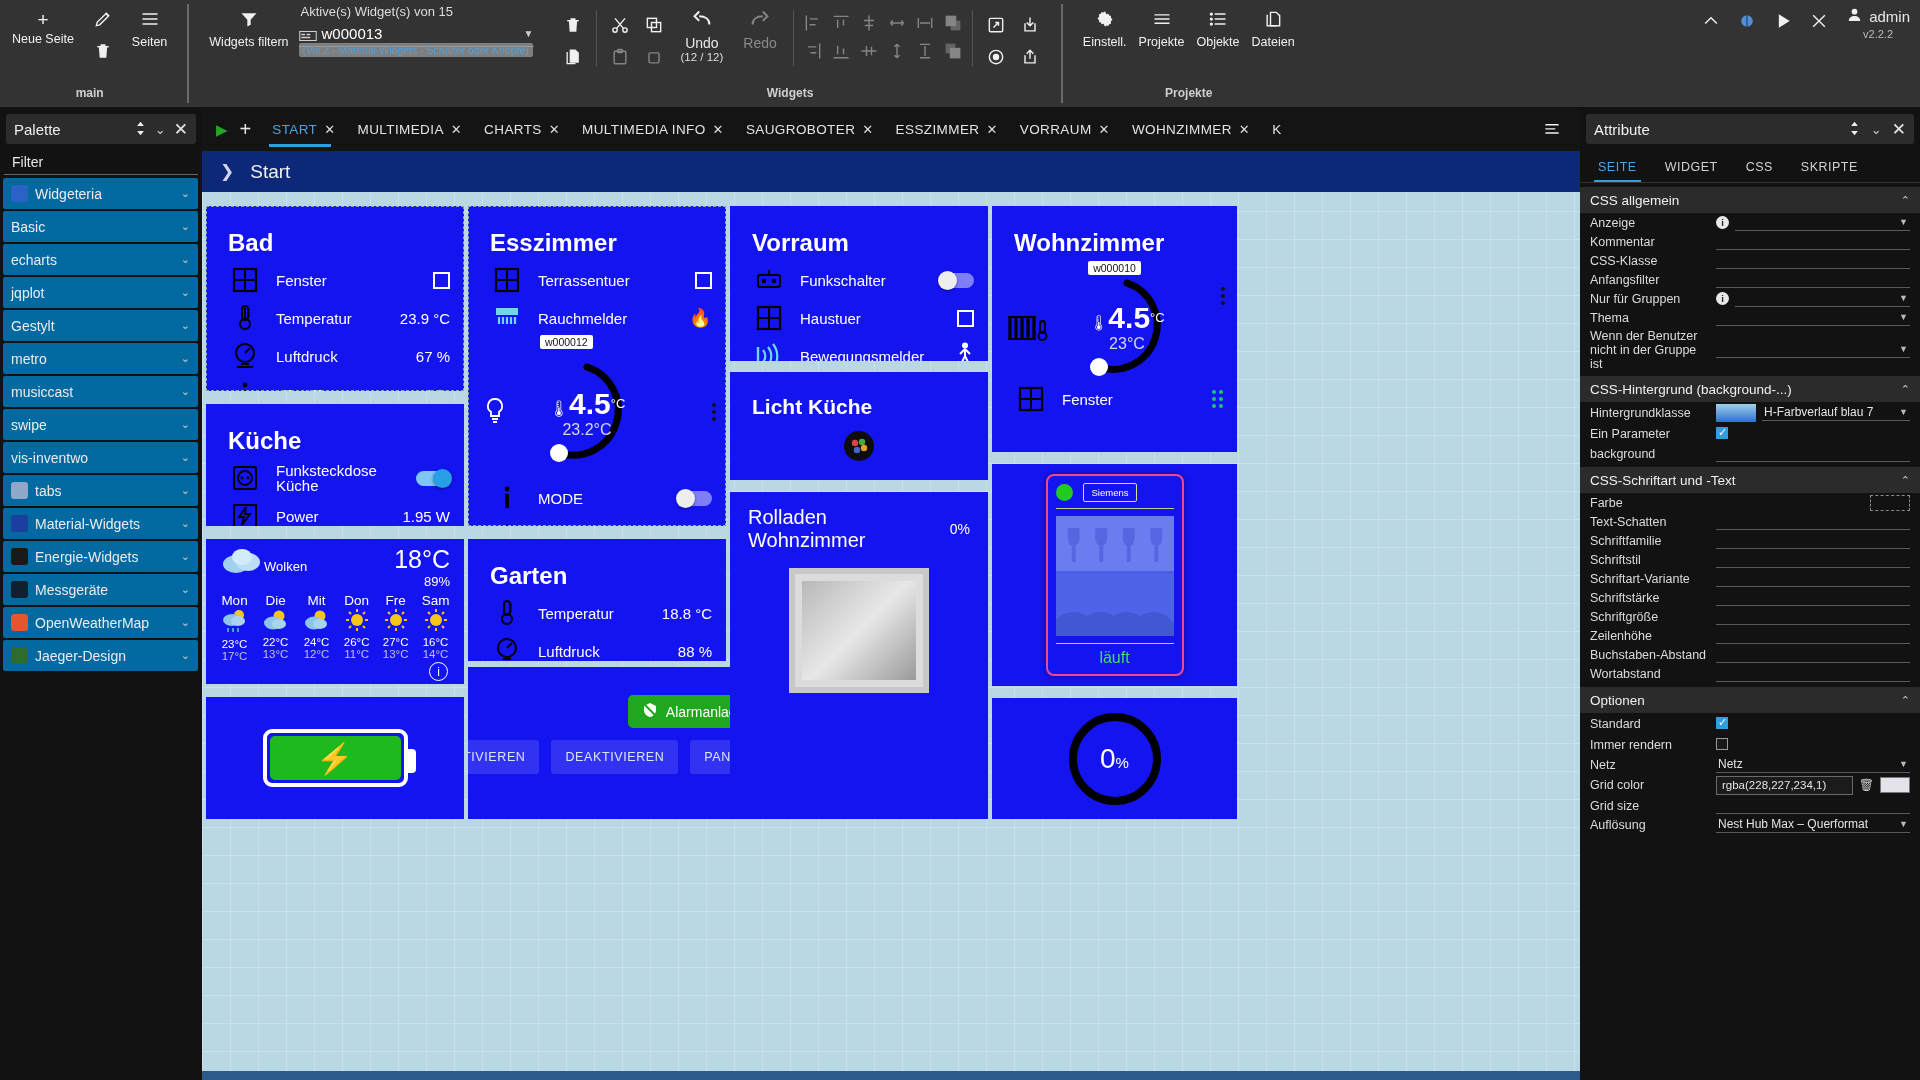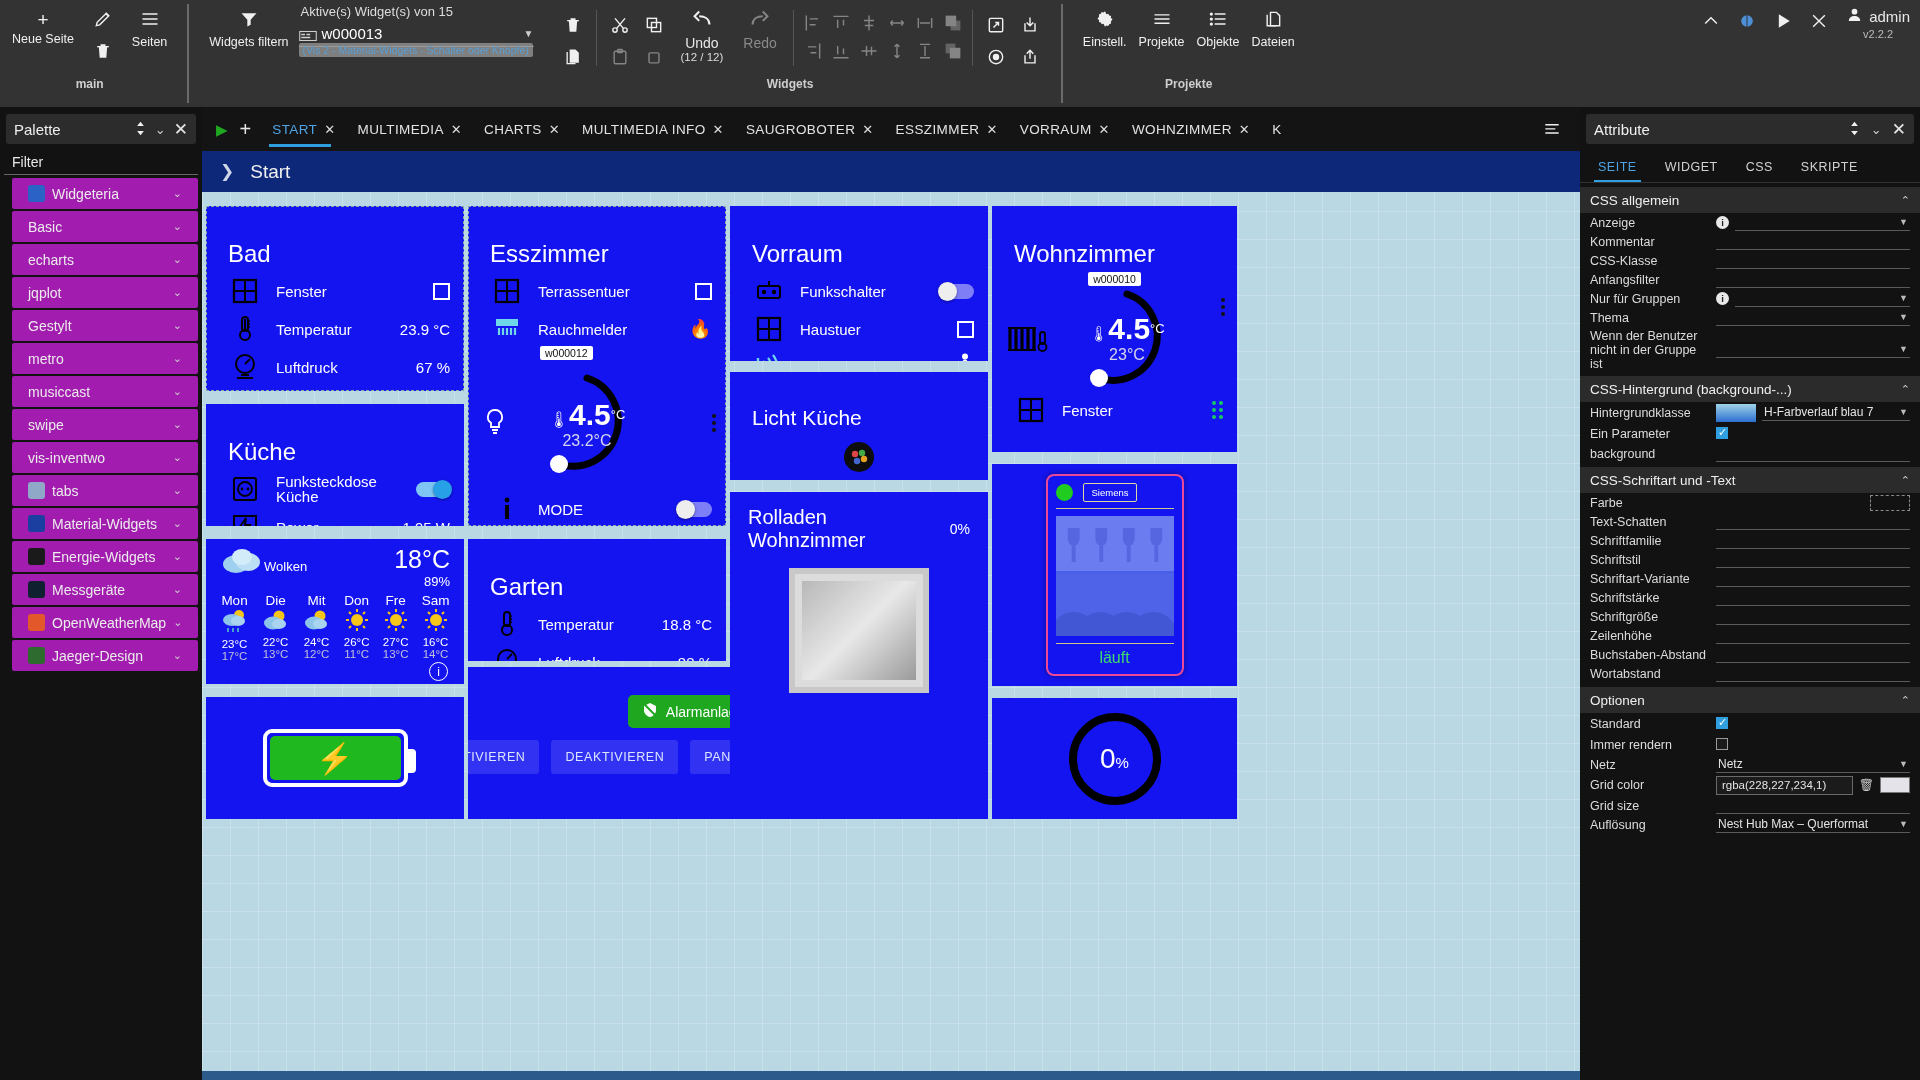--- a/index.html
+++ b/index.html
@@ -14,21 +14,21 @@
 
   
   .toolbar {
     height: 108px; background: #333333; display: flex; align-items: stretch;
     flex: 0 0 108px; position: relative; border-bottom: 1px solid #111;
   }
   .tb-group { display: flex; flex-direction: column; position: relative; padding: 4px 6px 0 6px; }
   .tb-group-row { display: flex; align-items: flex-start; }
   .tb-caption {
     text-align: center; font-size: 12px; color: #cfcfcf; margin-top: auto;
-    padding-bottom: 16px; font-weight: bold;
+    padding-bottom: 7px; font-weight: bold;
   }
   .tb-btn {
     display: flex; flex-direction: column; align-items: center; justify-content: flex-start;
     min-width: 46px; padding: 5px 6px 2px; cursor: pointer; color: #f0f0f0;
   }
   .tb-btn .ic { font-size: 19px; line-height: 22px; }
   .tb-btn .lb { font-size: 12.5px; line-height: 14px; text-align: center; margin-top: 1px; }
   .tb-sep { width: 1px; background: #555; margin: 6px 6px; align-self: stretch; }
   .tb-sep-tall { width: 2px; background: #6a6a6a; margin: 4px 8px; align-self: stretch; }
 
@@ -78,22 +78,22 @@
     background: #2c2c2c; margin: 6px 6px 0 6px; height: 30px; border-radius: 3px;
     display:flex; align-items:center; padding: 0 8px; gap: 6px;
   }
   .palette-title { font-size: 15px; color:#efefef; font-weight:500; }
   .palette-head-icons { margin-left:auto; display:flex; gap: 8px; align-items:center; }
   .ph-ic { cursor:pointer; color:#cfcfcf; font-size: 13px; line-height: 13px; }
   .ph-ic.close { color:#e5e5e5; font-size:17px; }
   .filter-label { font-size: 14px; color:#e8e8e8; padding: 10px 8px 4px 8px; border-bottom: 1px solid #666; margin: 0 4px; }
   .pal-list { flex:1; overflow:hidden; padding-top: 2px; }
   .pal-item {
-    height: 31px; background: #a21caf; margin: 1px 4px 2px 12px; border-radius:2px;
-    display:flex; align-items:center; padding: 0 16px; cursor:pointer; gap: 7px;
+    height: 31px; background: #0369a1; margin: 1px 4px 2px 3px; border-radius:2px;
+    display:flex; align-items:center; padding: 0 8px; cursor:pointer; gap: 7px;
   }
   .pal-item .pal-name { font-size: 14px; color: #ececec; }
   .pal-item .chev { margin-left:auto; color:#cfcfcf; font-size: 11px; }
   .pal-ic { width:17px; height:17px; border-radius:3px; flex:0 0 17px; }
 
   
   .center { flex: 1 1 auto; display:flex; flex-direction:column; min-width:0; background: #0d0d0d; }
   .tabbar { height: 43px; background: #141414; display:flex; align-items:center; padding: 0 6px; gap: 0px; }
   .tb-play { color:#21a821; font-size: 15px; padding: 0 8px; cursor:pointer; }
   .tb-plus { color:#e6e6e6; font-size: 20px; padding: 0 10px 0 4px; cursor:pointer; }
@@ -116,21 +116,21 @@
 
   .grid-area { position:relative; width:100%; height: calc(100% - 41px);
     background:
       repeating-linear-gradient(0deg, rgba(255,255,255,0.22) 0 1px, transparent 1px 28px),
       repeating-linear-gradient(90deg, rgba(255,255,255,0.22) 0 1px, transparent 1px 28px),
       #b9d8e4;
   }
 
   .wpanel { position:absolute; background:#1414f0; overflow:hidden; }
 
-  .wtitle { color:#fff; font-size: 24px; padding: 10px 0 4px 22px; font-weight: 400; margin-top: 24px; }
+  .wtitle { color:#fff; font-size: 24px; padding: 23px 0 4px 22px; font-weight: 700; }
   .wrow { display:flex; align-items:center; padding: 2px 14px 2px 22px; gap: 14px; color:#fff; }
   .wrow .lbl { font-size: 15px; flex: 1; }
   .wrow .val { font-size: 15px; white-space:nowrap; }
   .wicon { width: 34px; height: 34px; flex:0 0 34px; display:flex; align-items:center; justify-content:center; }
   .sq { width:17px; height:17px; border:2px solid #fff; }
 
   .toggle { width: 34px; height: 15px; border-radius: 8px; background: rgba(255,255,255,0.45); position:relative; }
   .toggle .knob { position:absolute; width: 19px; height:19px; border-radius:50%; background:#eee; top:-2px; left:-2px; box-shadow: 0 1px 3px rgba(0,0,0,.4); }
   .toggle.on { background: #7fc6f5; }
   .toggle.on .knob { left: auto; right: -2px; background: #27a0e8; }

